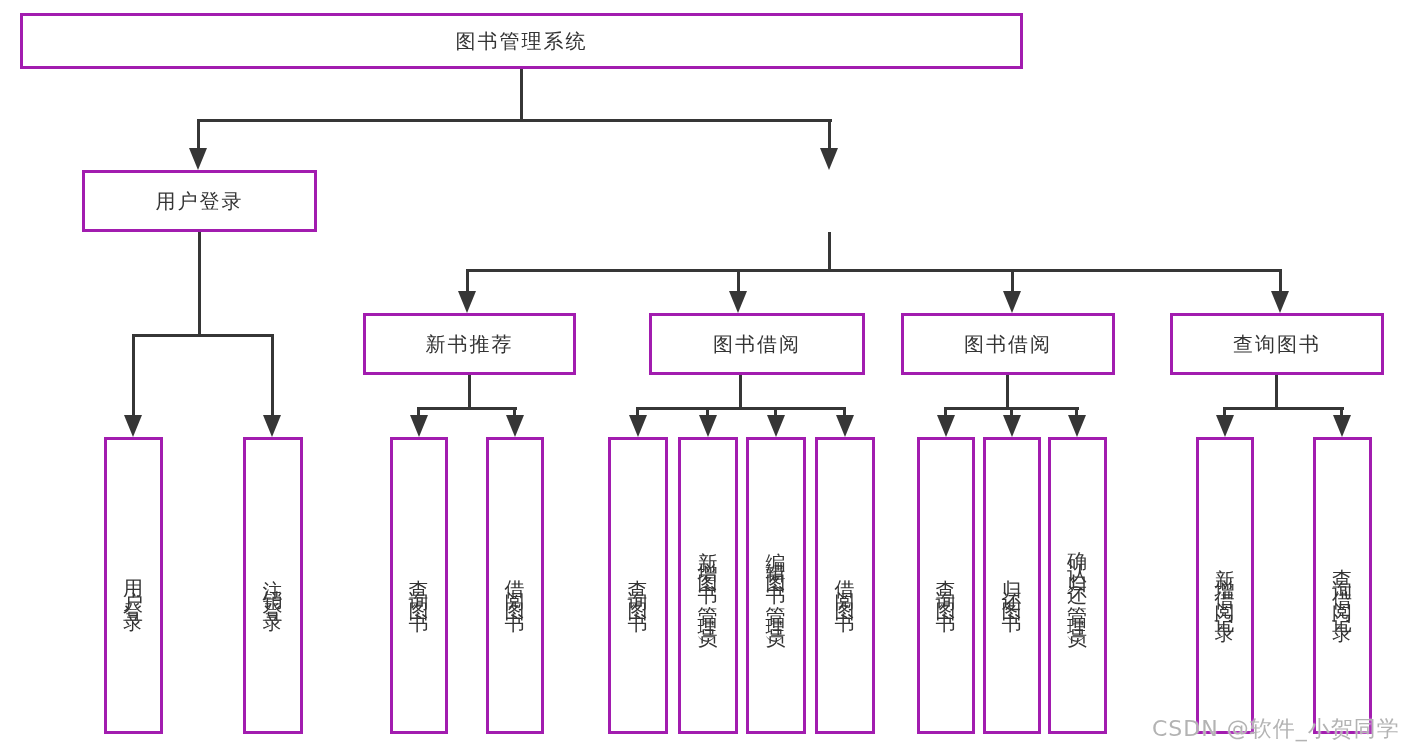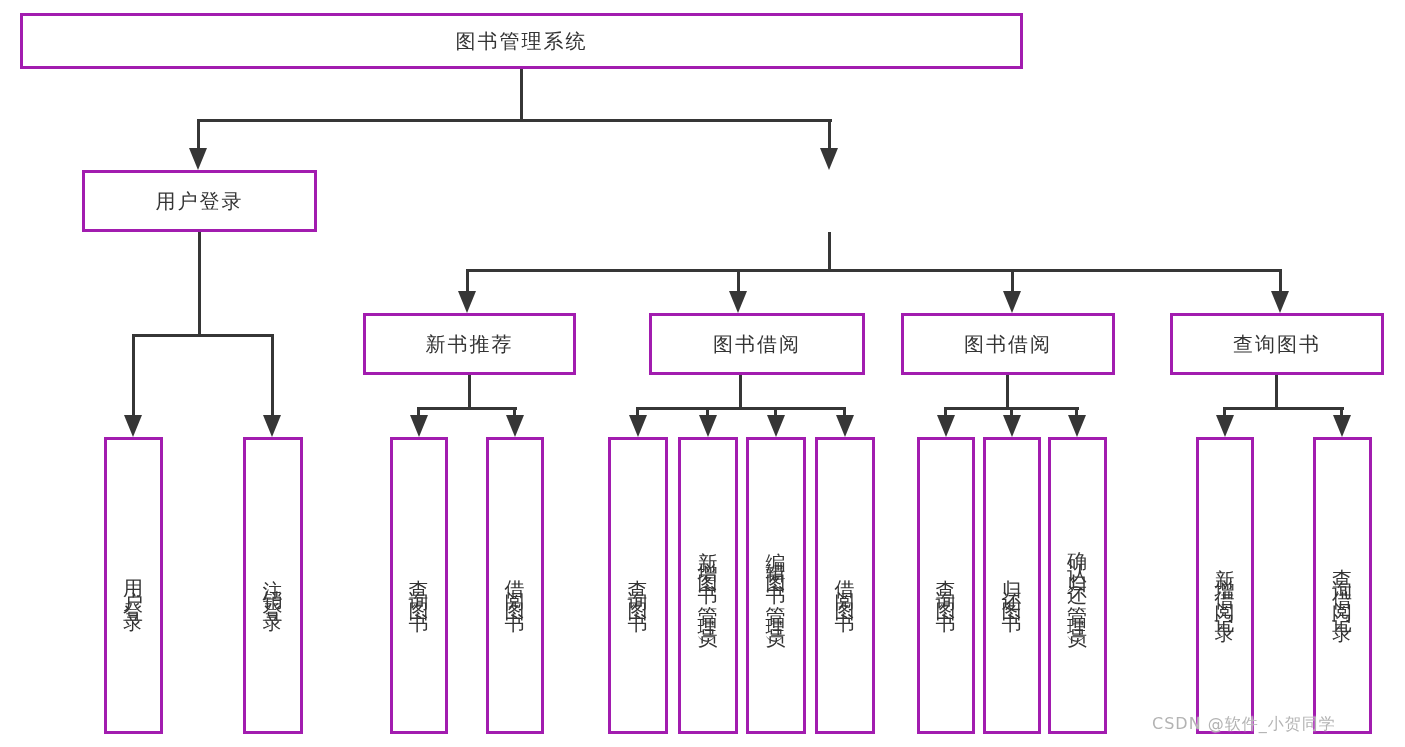--- a/index.html
+++ b/index.html
@@ -53,21 +53,21 @@
     width: 0;
     height: 0;
     border-left: 9px solid transparent;
     border-right: 9px solid transparent;
     border-top: 22px solid #363636;
   }
   .watermark {
     position: absolute;
     left: 1152px;
     top: 714px;
-    font-size: 16px;
+    font-size: 22px;
     color: #b3b3b3;
     letter-spacing: 1px;
     white-space: nowrap;
     text-shadow: 0 0 2px #ffffff;
   }
 </style>
 </head>
 <body>
 
 <div class="canvas">

